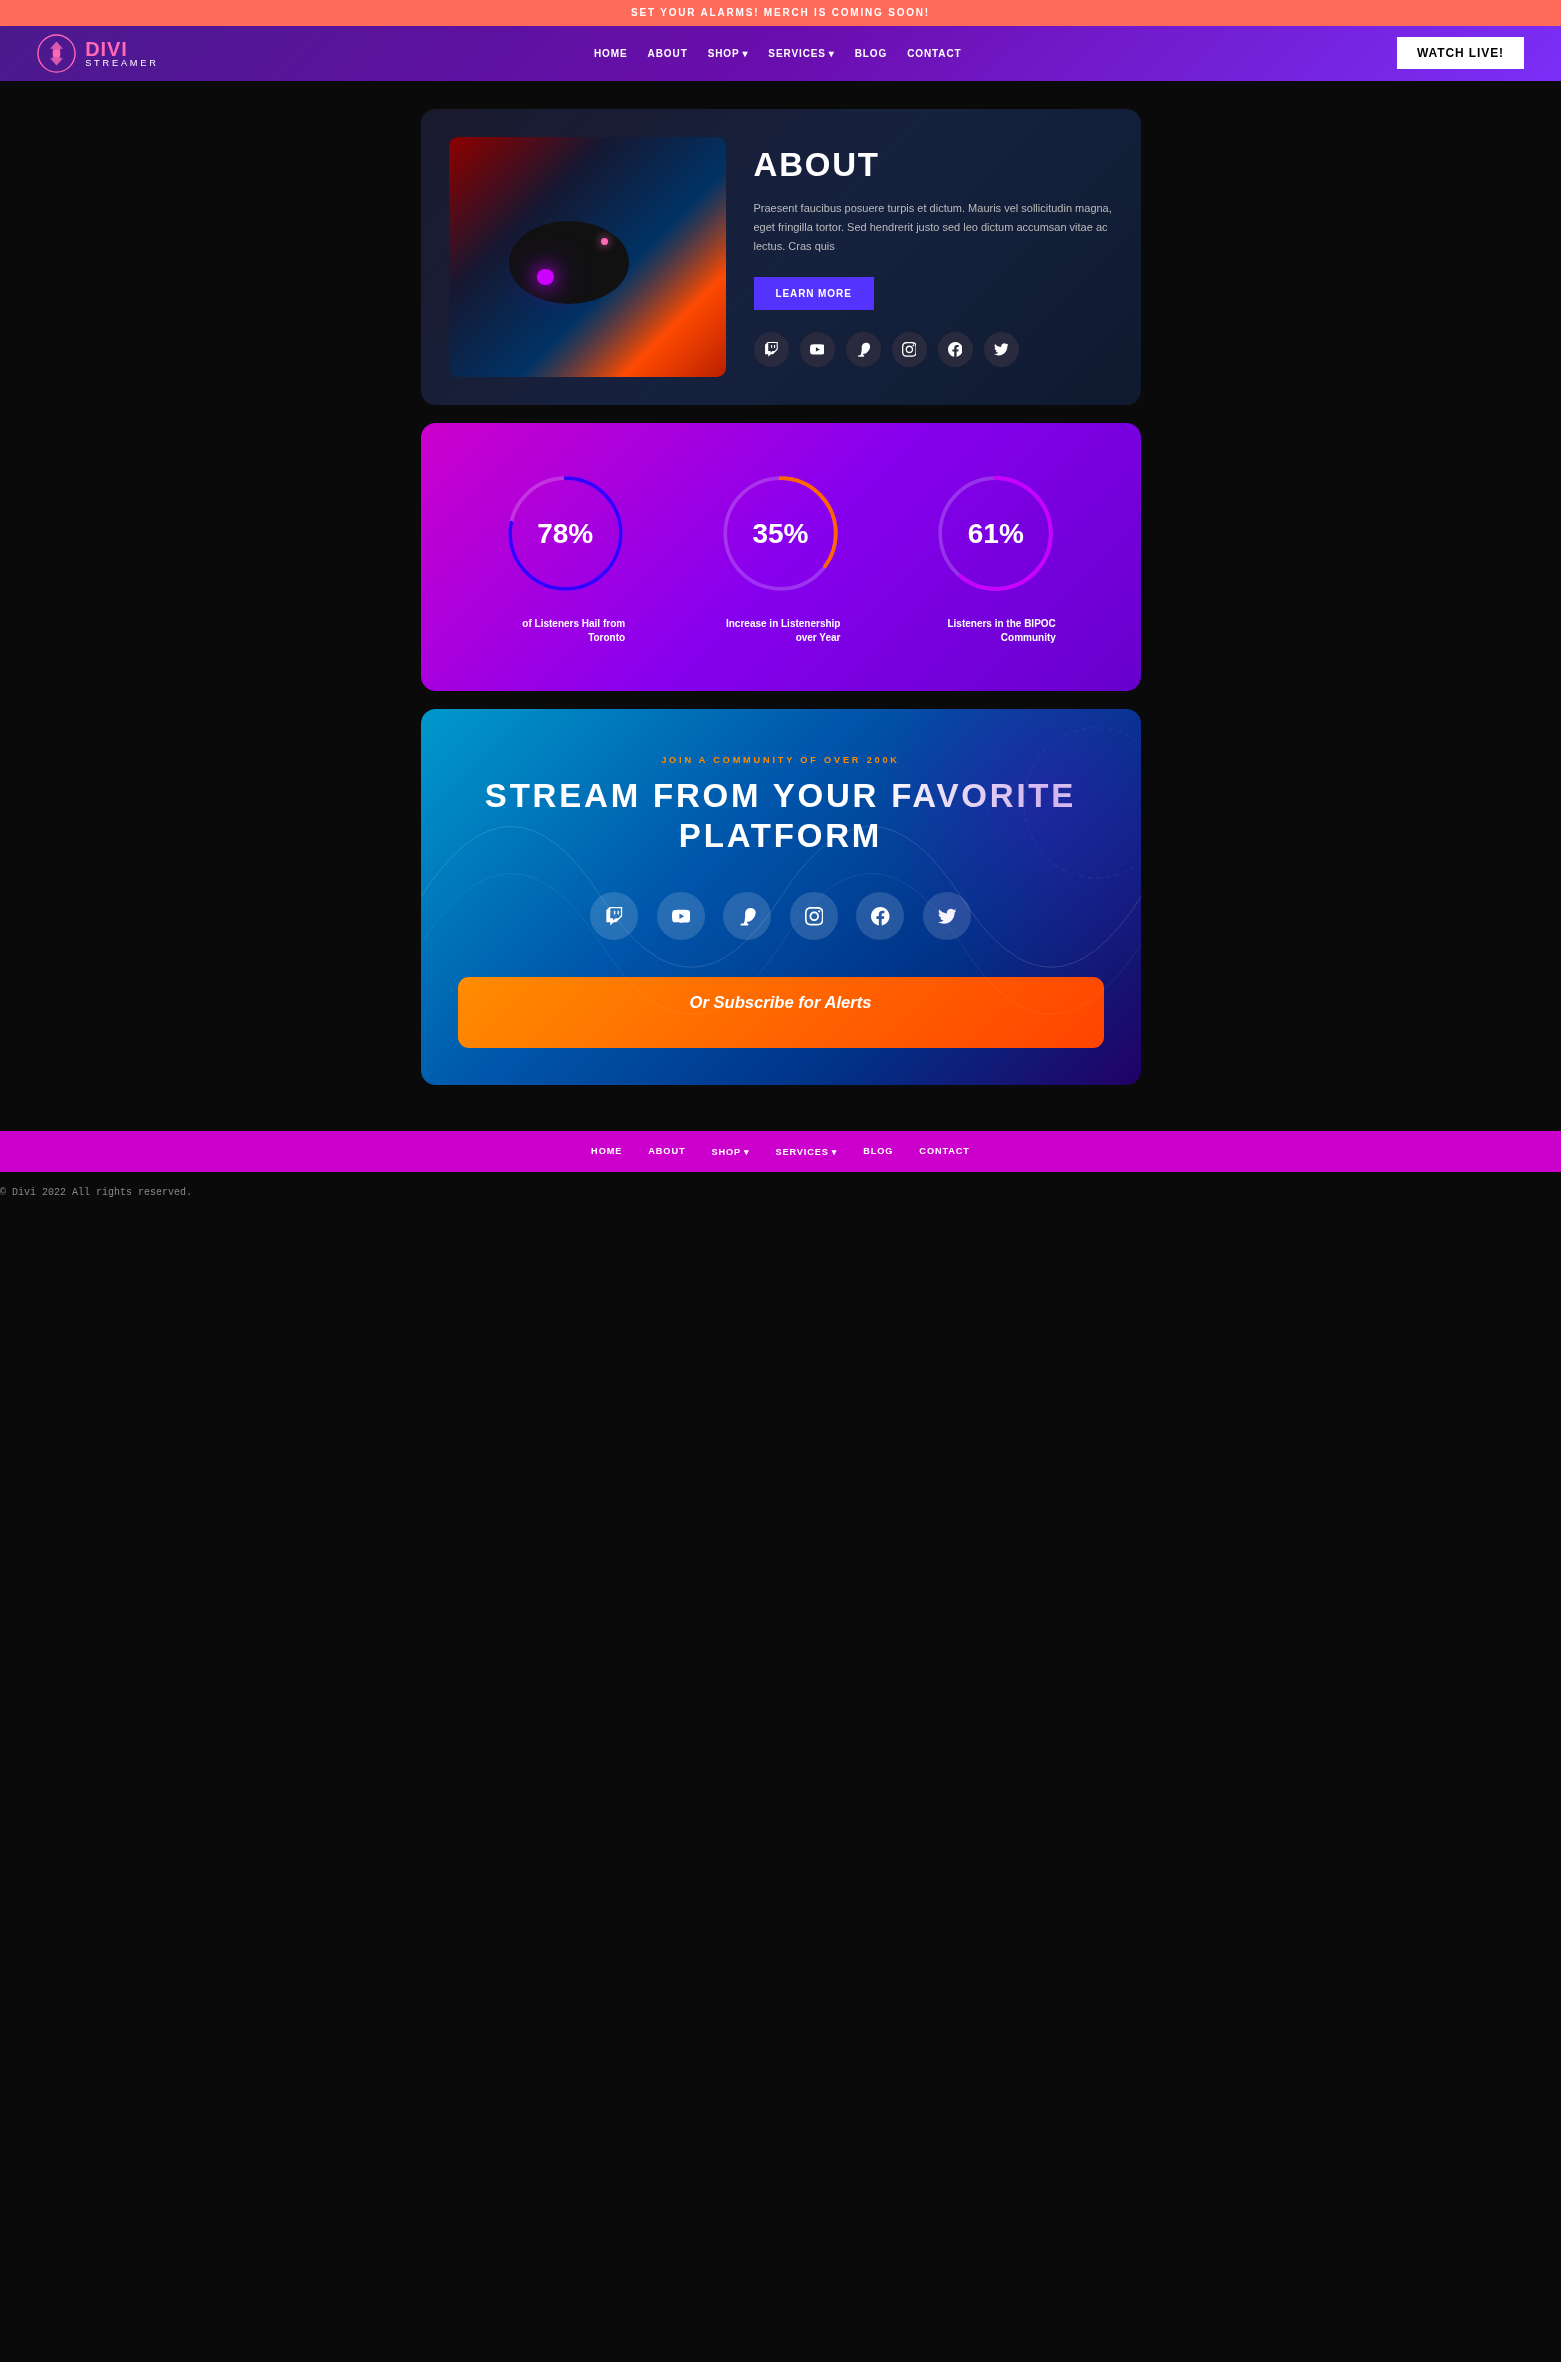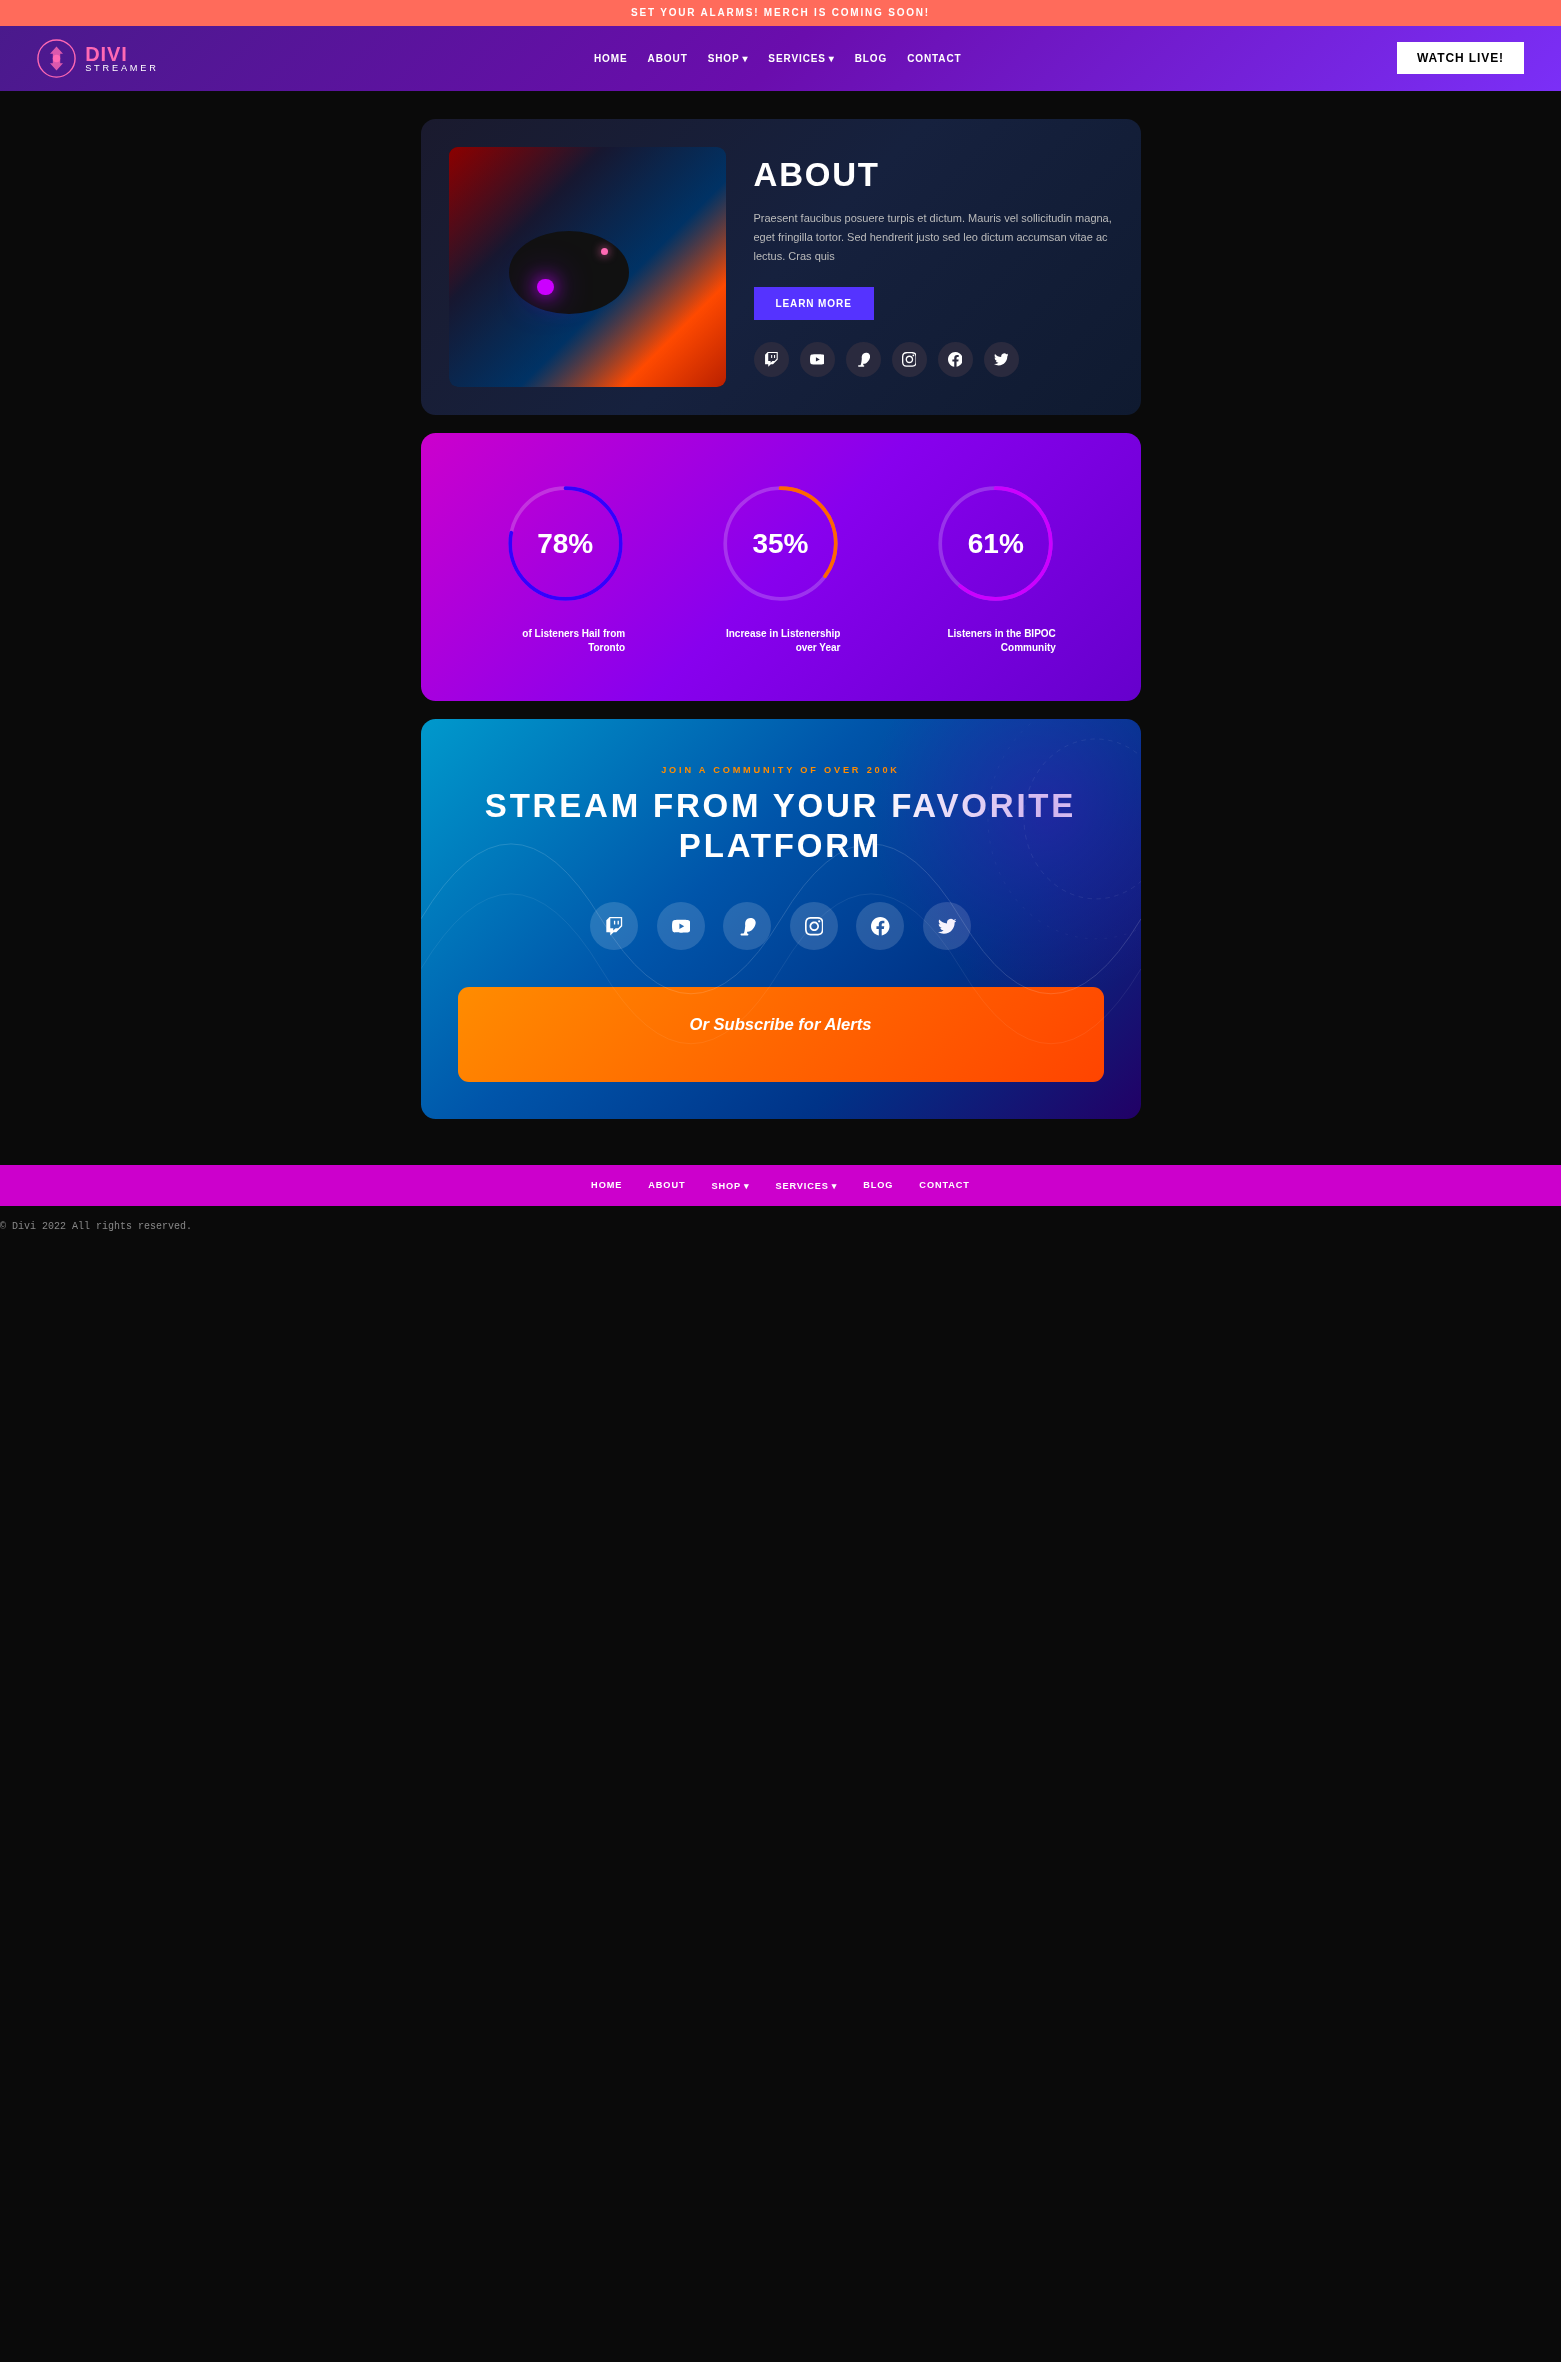--- a/index.html
+++ b/index.html
@@ -21,21 +21,21 @@
       color: #fff;
     }
 
     
     .header {
       background: linear-gradient(135deg, #4a1a8c 0%, #6a0dad 50%, #7b2ff7 100%);
       padding: 17px 37px;
       display: flex;
       align-items: center;
       justify-content: space-between;
-      height: 65px;
+      height: 55px;
     }
     .logo-area {
       display: flex;
       align-items: center;
       gap: 9.2px;
     }
     .logo-icon {
       width: 39px;
       height: 39px;
     }
@@ -283,21 +283,21 @@
       justify-content: center;
       cursor: pointer;
       font-size: 16.6px;
       color: #fff;
     }
 
     
     .subscribe-box {
       background: linear-gradient(135deg, #ff8c00 0%, #ff6600 50%, #ff4400 100%);
       border-radius: 11px;
-      padding: 28px 33px;
+      padding: 16px 33px;
     }
     .subscribe-title {
       text-align: center;
       font-size: 16.6px;
       font-weight: 700;
       color: #fff;
       margin-bottom: 18.5px;
       font-style: italic;
     }
     .subscribe-inputs {

